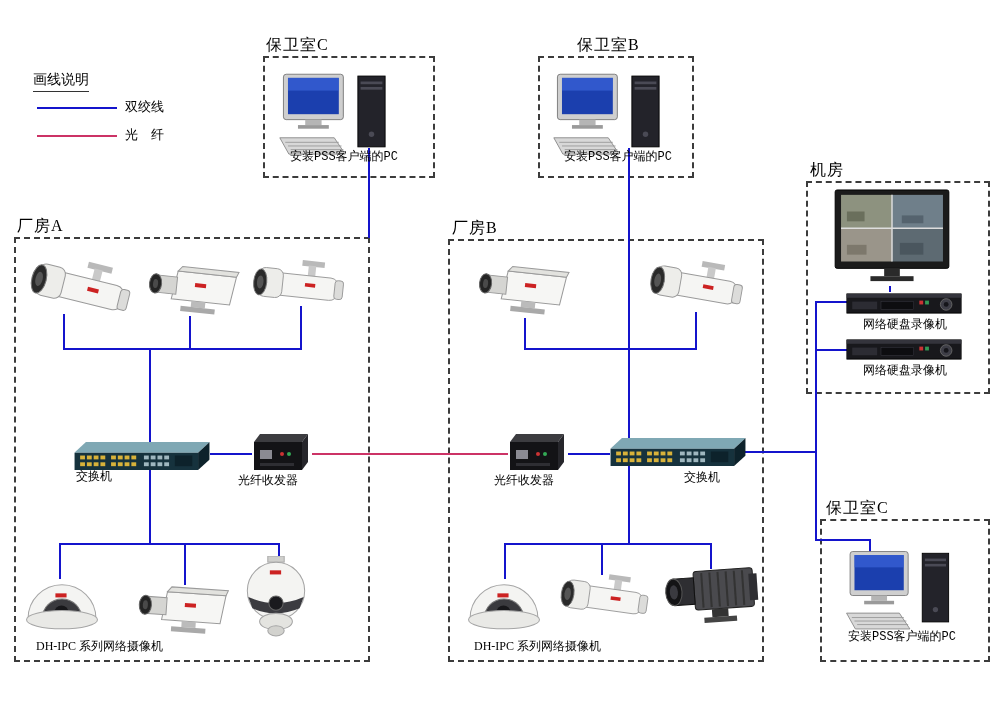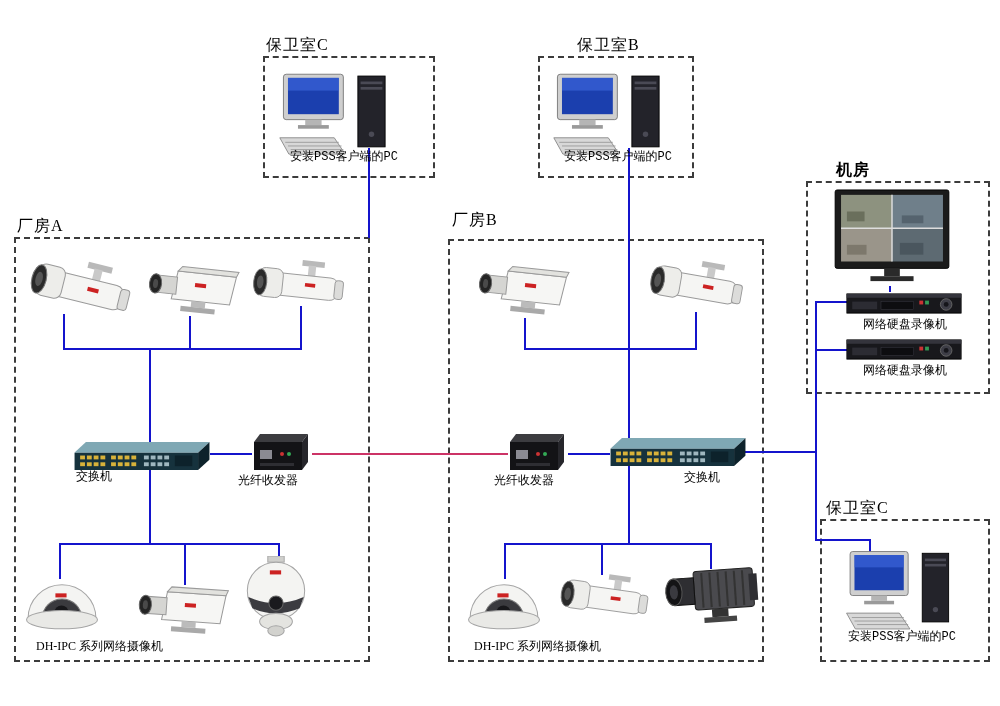--- a/index.html
+++ b/index.html
@@ -178,25 +178,36 @@
 
   <div class="dashed-box" style="left:263px;top:56px;width:168px;height:118px;"></div>
   <div class="dashed-box" style="left:538px;top:56px;width:152px;height:118px;"></div>
   <div class="dashed-box" style="left:806px;top:181px;width:180px;height:209px;"></div>
   <div class="dashed-box" style="left:14px;top:237px;width:352px;height:421px;"></div>
   <div class="dashed-box" style="left:448px;top:239px;width:312px;height:419px;"></div>
   <div class="dashed-box" style="left:820px;top:519px;width:166px;height:139px;"></div>
 
   <div class="box-title" style="left:266px;top:35px;">保卫室C</div>
   <div class="box-title" style="left:541px;top:35px;margin-left:36px;">保卫室B</div>
-  <div class="box-title" style="left:836px;top:160px;font-weight:bold;">机房</div>
+  <div class="box-title" style="left:810px;top:160px;">机房</div>
   <div class="box-title" style="left:17px;top:216px;">厂房A</div>
-  <div class="box-title" style="left:452px;top:210px;">厂房B</div>
+  <div class="box-title" style="left:452px;top:218px;">厂房B</div>
   <div class="box-title" style="left:826px;top:498px;">保卫室C</div>
 
+  <div class="legend">
+    <span class="legend-title">画线说明</span>
+    <div class="legend-row">
+      <span class="legend-swatch" style="background:#1414cc;"></span>
+      <span class="legend-label">双绞线</span>
+    </div>
+    <div class="legend-row">
+      <span class="legend-swatch" style="background:#cc3366;"></span>
+      <span class="legend-label">光　纤</span>
+    </div>
+  </div>
 
   <div class="wire" style="left:368px;top:148px;width:2px;height:90px;"></div>
   <div class="wire" style="left:628px;top:148px;width:2px;height:290px;"></div>
 
   <div class="wire" style="left:63px;top:348px;width:239px;height:2px;"></div>
   <div class="wire" style="left:63px;top:314px;width:2px;height:36px;"></div>
   <div class="wire" style="left:189px;top:316px;width:2px;height:34px;"></div>
   <div class="wire" style="left:300px;top:306px;width:2px;height:44px;"></div>
   <div class="wire" style="left:149px;top:348px;width:2px;height:94px;"></div>
 

